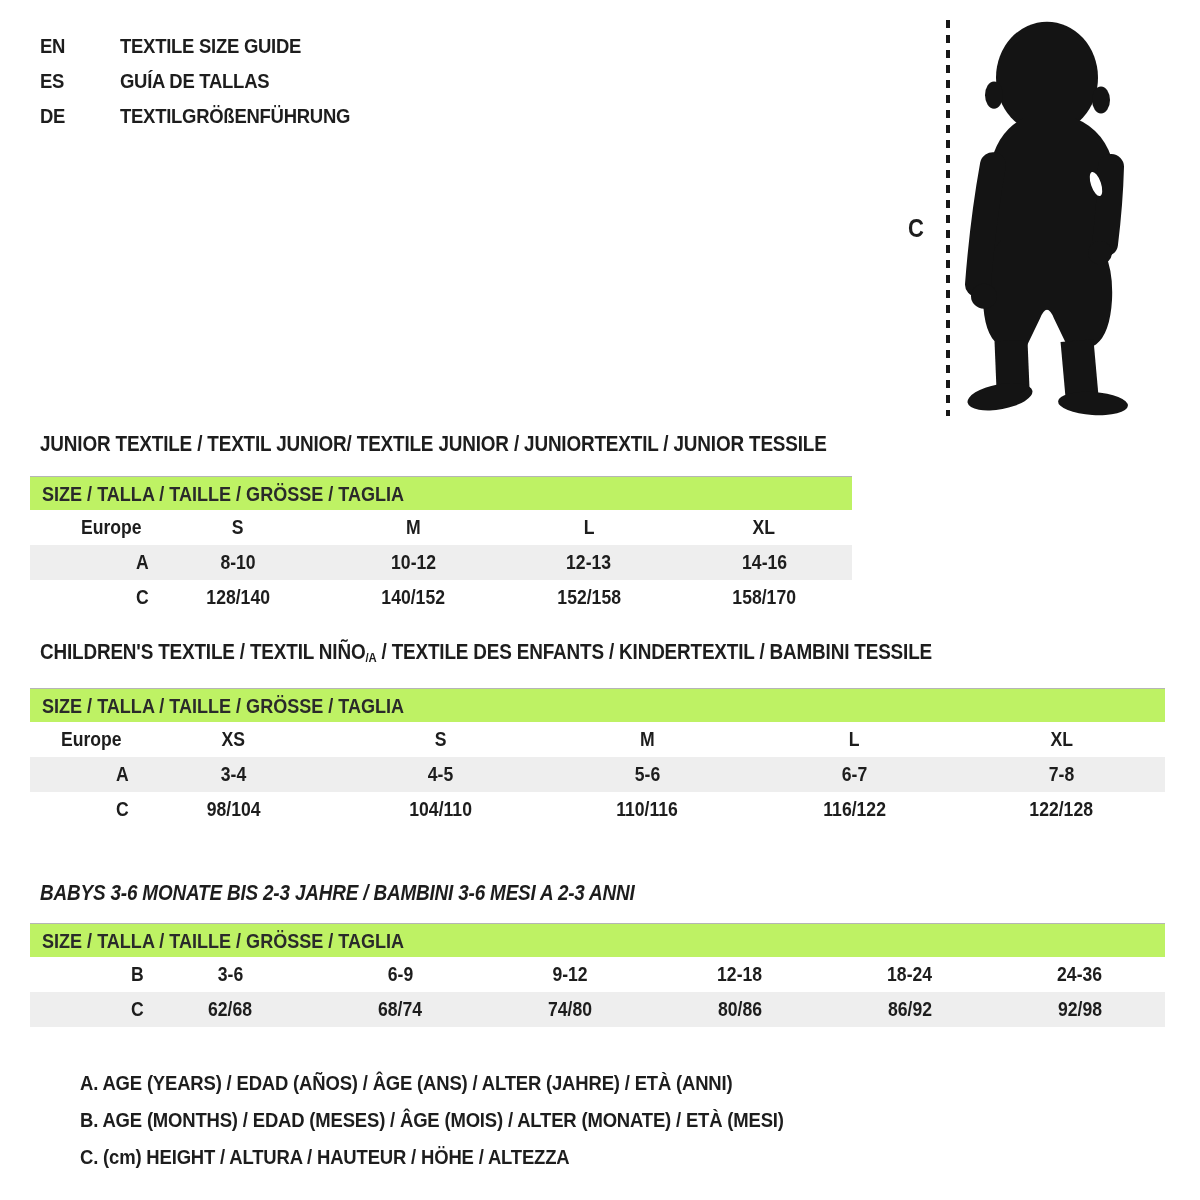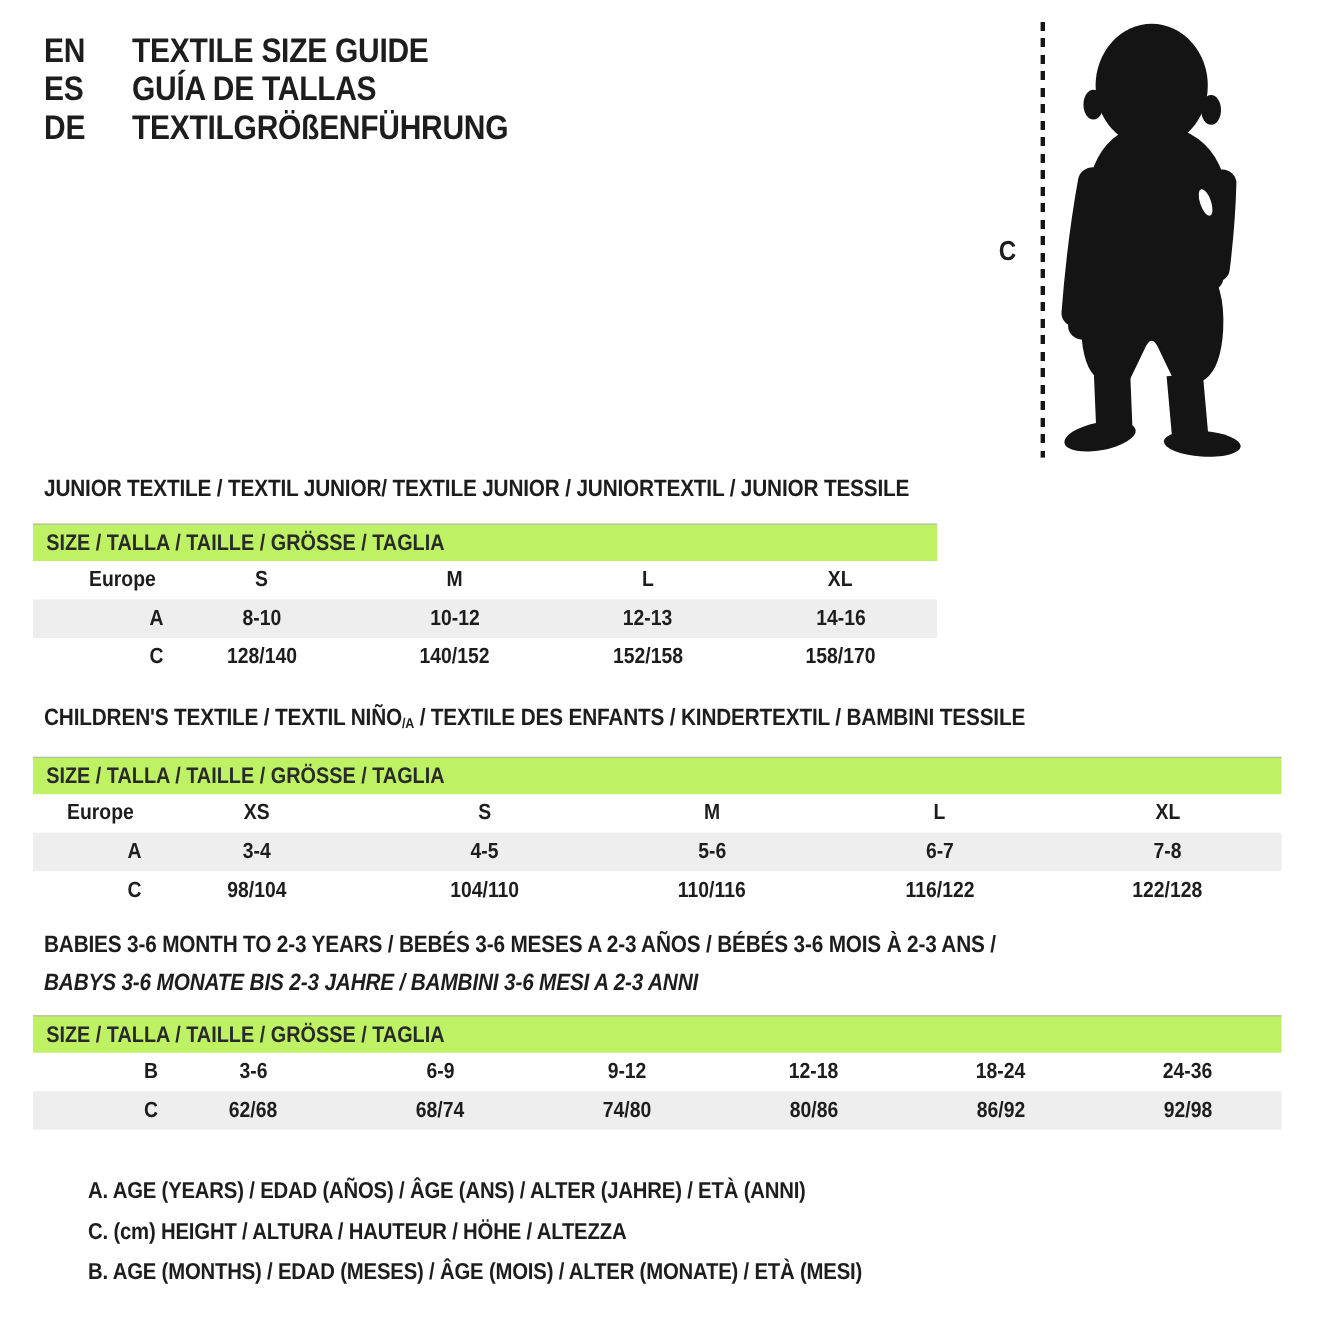--- a/index.html
+++ b/index.html
@@ -12,21 +12,21 @@
     font-family: "Liberation Sans", sans-serif;
     color: #1d1d1d;
     font-weight: 700;
   }
   
   .cnd   { display: inline-block; transform: scaleX(0.88); transform-origin: 0 50%; white-space: nowrap; }
   .cnd-c { display: inline-block; transform: scaleX(0.88); transform-origin: 50% 50%; white-space: nowrap; }
 
   
   .lang { position: absolute; left: 40px; top: 28px; }
-  .lang-row { display: flex; height: 35px; align-items: center; font-size: 31px; letter-spacing: -0.3px; }
+  .lang-row { display: flex; height: 35px; align-items: center; font-size: 21px; letter-spacing: -0.3px; }
   .lang-code { width: 80px; flex: 0 0 80px; }
 
   
   .measure-line {
     position: absolute; left: 946px; top: 20px; width: 4px; height: 396px;
     background: repeating-linear-gradient(to bottom, #161616 0 8px, transparent 8px 15px);
   }
   .measure-c { position: absolute; left: 908px; top: 214px; font-size: 25px; }
   .silhouette { position: absolute; left: 963px; top: 12px; }
 
@@ -157,23 +157,20 @@
         <span class="lbl"><span class="cnd">C</span></span>
         <span class="cell"><span class="cnd-c">98/104</span></span>
         <span class="cell"><span class="cnd-c">104/110</span></span>
         <span class="cell"><span class="cnd-c">110/116</span></span>
         <span class="cell"><span class="cnd-c">116/122</span></span>
         <span class="cell"><span class="cnd-c">122/128</span></span>
       </div>
     </div>
   </div>
 
-  <div class="sec-title" style="top:846px;">
-    <span class="cnd">BABIES 3-6 MONTH TO 2-3 YEARS / BEBÉS 3-6 MESES A 2-3 AÑOS / BÉBÉS 3-6 MOIS À 2-3 ANS /</span>
-  </div>
   <div class="sec-title" style="top:881px;font-style:italic;">
     <span class="cnd">BABYS 3-6 MONATE BIS 2-3 JAHRE / BAMBINI 3-6 MESI A 2-3 ANNI</span>
   </div>
   <div class="sizetable t-babies" style="top:923px;">
     <div class="band">
       <span class="cnd">SIZE / TALLA / TAILLE / GRÖSSE / TAGLIA</span>
     </div>
     <div class="rows">
       <div class="trow">
         <span class="lbl"><span class="cnd">B</span></span>
@@ -194,20 +191,20 @@
         <span class="cell"><span class="cnd-c">92/98</span></span>
       </div>
     </div>
   </div>
 
   <div class="legend">
     <div class="legend-line">
       <span class="cnd">A. AGE (YEARS) / EDAD (AÑOS) / ÂGE (ANS) / ALTER (JAHRE) / ETÀ (ANNI)</span>
     </div>
     <div class="legend-line">
+      <span class="cnd">B. AGE (MONTHS) / EDAD (MESES) / ÂGE (MOIS) / ALTER (MONATE) / ETÀ (MESI)</span>
+    </div>
+    <div class="legend-line">
       <span class="cnd">C. (cm) HEIGHT / ALTURA / HAUTEUR / HÖHE / ALTEZZA</span>
     </div>
-    <div class="legend-line">
-      <span class="cnd">B. AGE (MONTHS) / EDAD (MESES) / ÂGE (MOIS) / ALTER (MONATE) / ETÀ (MESI)</span>
-    </div>
   </div>
 
 </div>
 
 </body></html>

